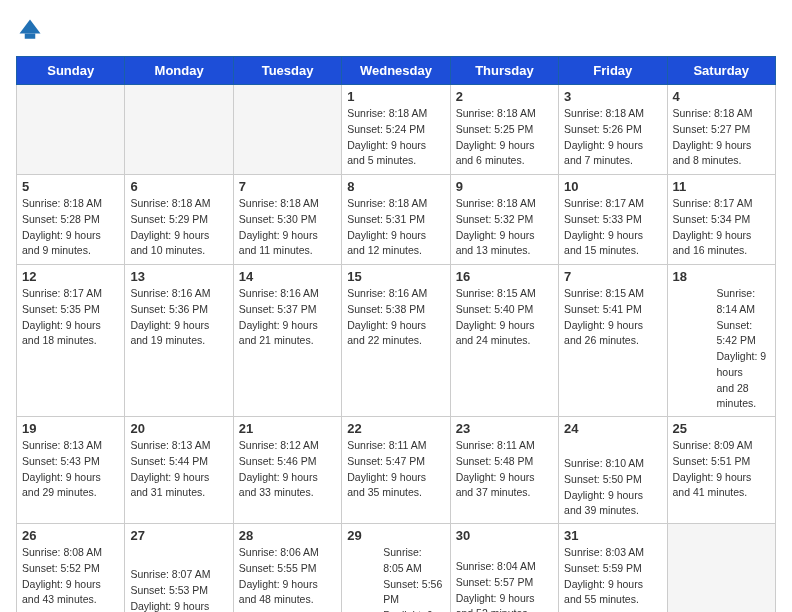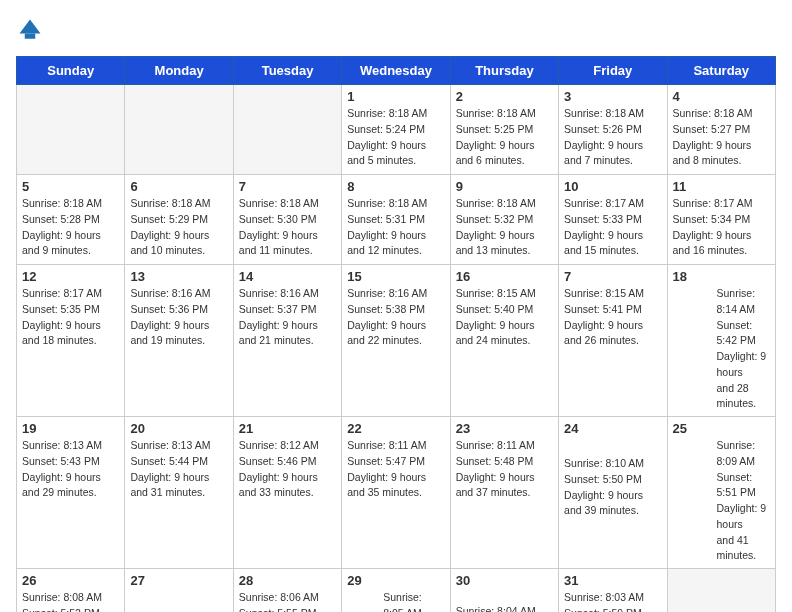--- a/index.html
+++ b/index.html
@@ -300,21 +300,21 @@
         </td>
         <td>
           <span class="day-number">24</span>
           <div class="cell-info" style="white-space: pre-line; margin-top: 20px;">Sunrise: 8:10 AM
 Sunset: 5:50 PM
 Daylight: 9 hours
 and 39 minutes.</div>
         </td>
         <td>
           <span class="day-number">25</span>
-          <div class="cell-info" style="white-space: pre-line; margin-left: 44px;">Sunrise: 8:09 AM
+          <div class="cell-info" style="white-space: pre-line;">Sunrise: 8:09 AM
 Sunset: 5:51 PM
 Daylight: 9 hours
 and 41 minutes.</div>
         </td>
       </tr>
       <tr class="week-row">
         <td>
           <span class="day-number">26</span>
           <div class="cell-info" style="white-space: pre-line;">Sunrise: 8:08 AM
 Sunset: 5:52 PM

